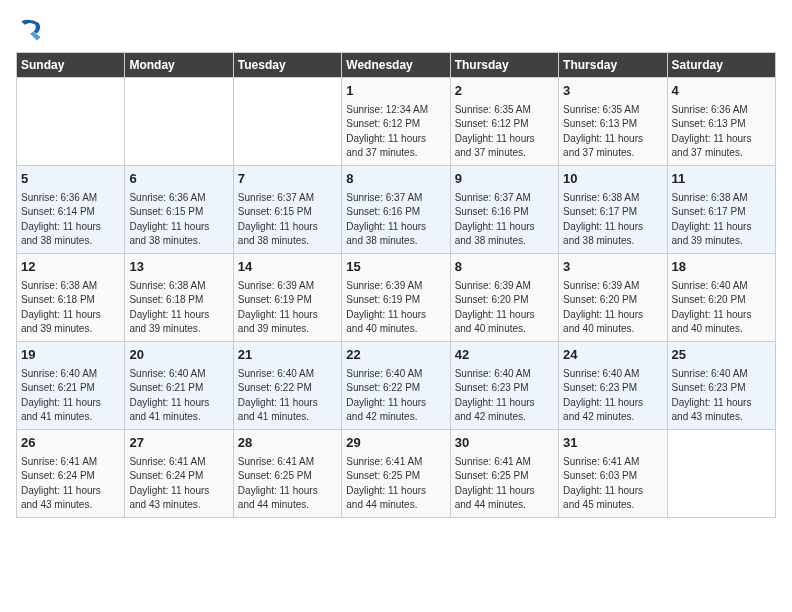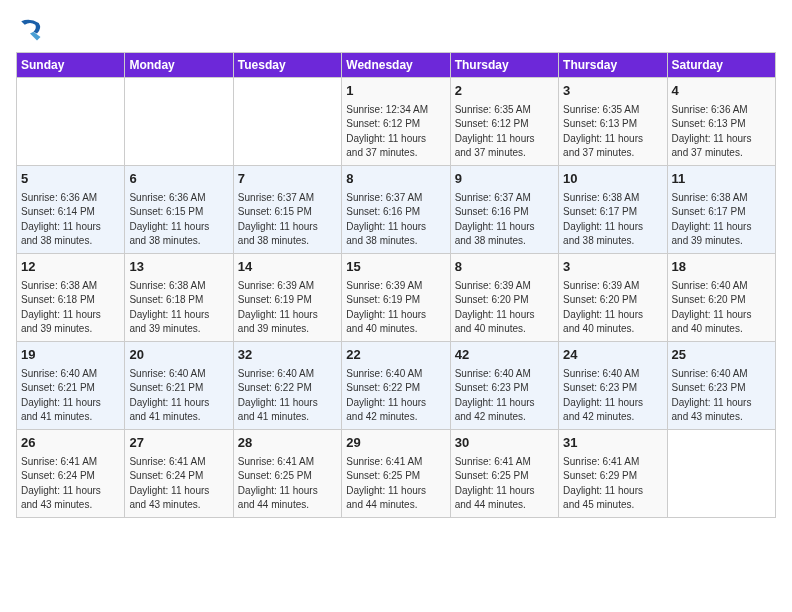--- a/index.html
+++ b/index.html
@@ -43,21 +43,21 @@
     .location {
       font-size: 14px;
       color: #444;
     }
     table {
       width: 100%;
       border-collapse: collapse;
       table-layout: fixed;
     }
     thead tr th {
-      background: #6d28d9;
+      background: #404040;
       color: #fff;
       font-size: 12px;
       font-weight: bold;
       padding: 5px 4px;
       text-align: left;
       border: 1px solid #ccc;
     }
     tbody tr td {
       vertical-align: top;
       font-size: 10px;
@@ -265,21 +265,21 @@
           <div class="cell-text">and 41 minutes.</div>
         </td>
         <td>
           <span class="day-num">20</span>
           <div class="cell-text">Sunrise: 6:40 AM</div>
           <div class="cell-text">Sunset: 6:21 PM</div>
           <div class="cell-text">Daylight: 11 hours</div>
           <div class="cell-text">and 41 minutes.</div>
         </td>
         <td>
-          <span class="day-num">32</span>
+          <span class="day-num">21</span>
           <div class="cell-text">Sunrise: 6:40 AM</div>
           <div class="cell-text">Sunset: 6:22 PM</div>
           <div class="cell-text">Daylight: 11 hours</div>
           <div class="cell-text">and 41 minutes.</div>
         </td>
         <td>
           <span class="day-num">22</span>
           <div class="cell-text">Sunrise: 6:40 AM</div>
           <div class="cell-text">Sunset: 6:22 PM</div>
           <div class="cell-text">Daylight: 11 hours</div>
@@ -339,20 +339,20 @@
         <td>
           <span class="day-num">30</span>
           <div class="cell-text">Sunrise: 6:41 AM</div>
           <div class="cell-text">Sunset: 6:25 PM</div>
           <div class="cell-text">Daylight: 11 hours</div>
           <div class="cell-text">and 44 minutes.</div>
         </td>
         <td>
           <span class="day-num">31</span>
           <div class="cell-text">Sunrise: 6:41 AM</div>
-          <div class="cell-text">Sunset: 6:29 PM</div>
+          <div class="cell-text">Sunset: 6:03 PM</div>
           <div class="cell-text">Daylight: 11 hours</div>
           <div class="cell-text">and 45 minutes.</div>
         </td>
         <td class="empty-cell" style="background: rgb(255, 255, 255);"></td>
       </tr>
     </tbody>
 </table>
 
 </body></html>

